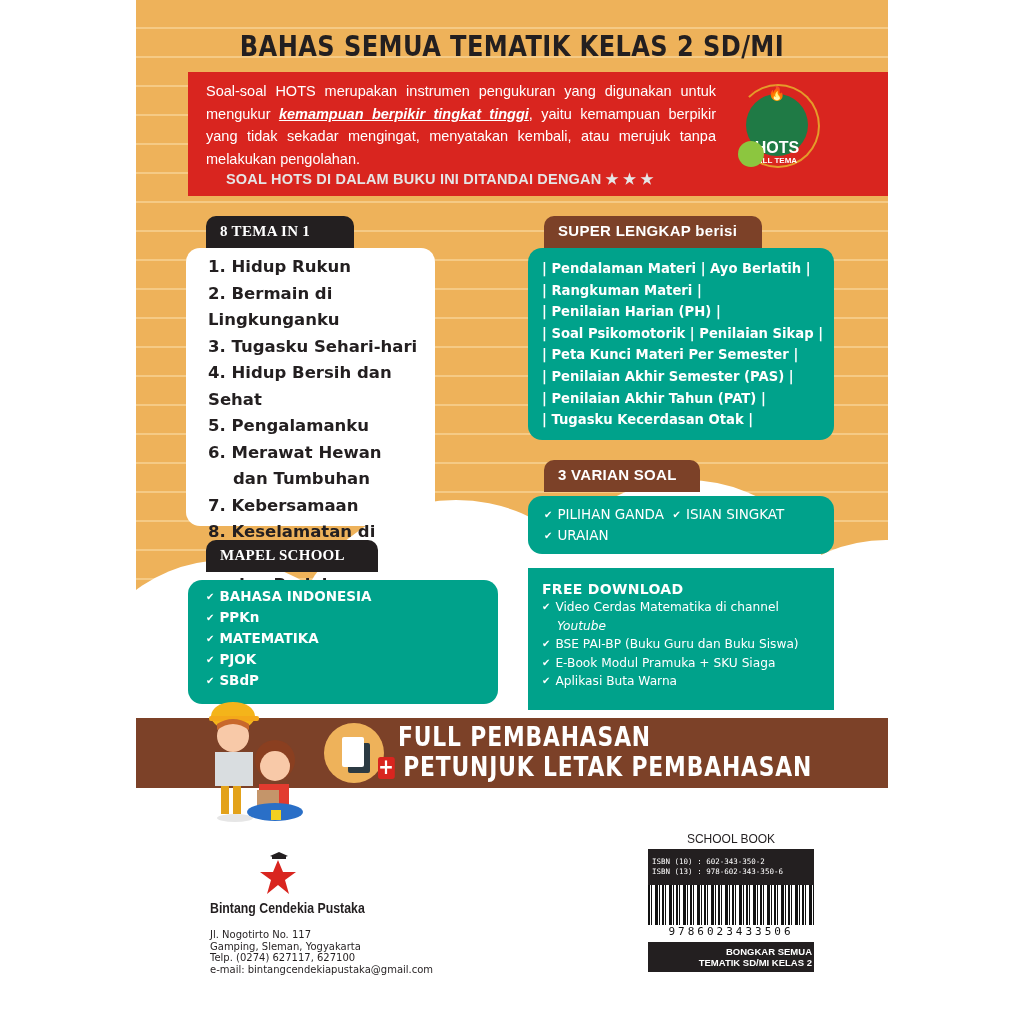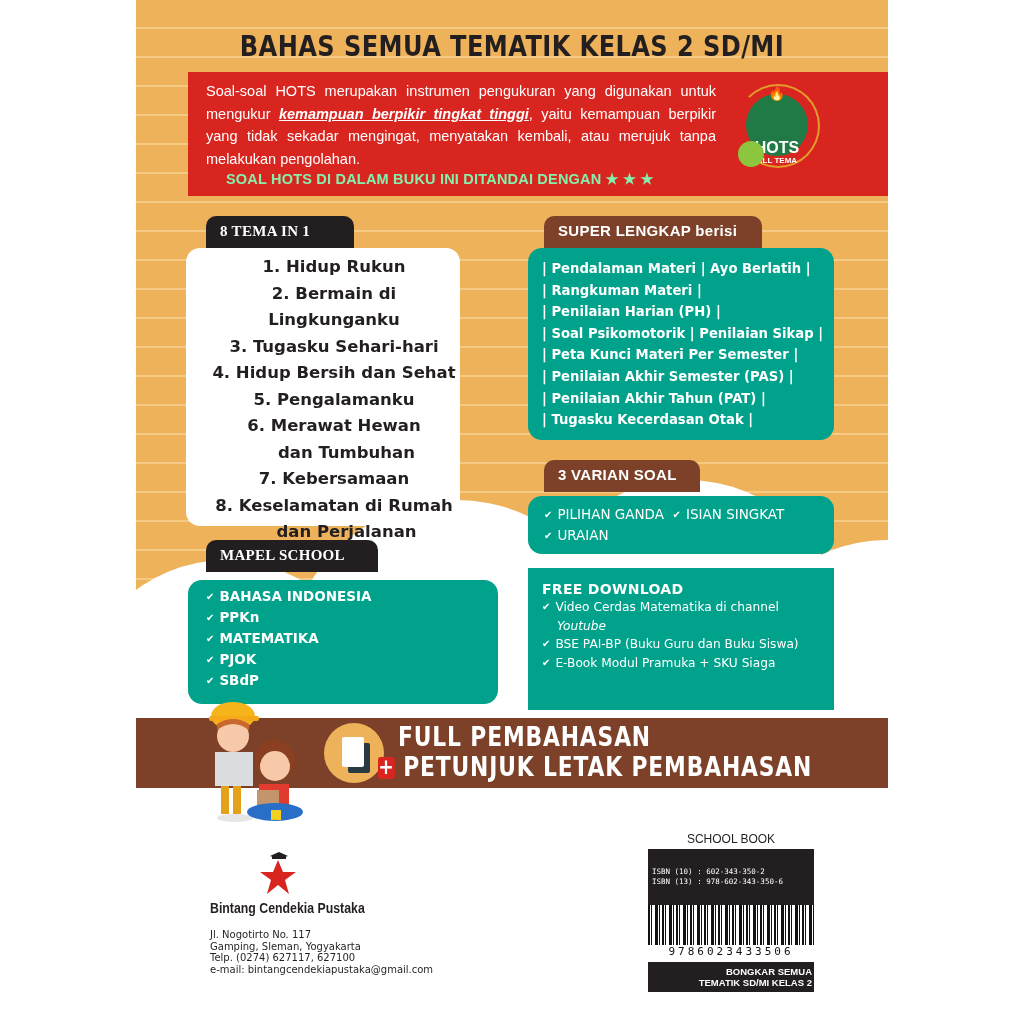--- a/index.html
+++ b/index.html
@@ -10,35 +10,35 @@
           background-image: repeating-linear-gradient(to bottom, transparent 0px, transparent 27px, #f5ca85 27px, #f5ca85 29px);
           overflow: hidden; }
   .cloud { position: absolute; background: #ffffff; border-radius: 50%; }
   .title { position: absolute; left: 0; right: 0; top: 30px; text-align: center;
            font-family: "DejaVu Sans", sans-serif; font-weight: bold; font-size: 28px; color: #231f20;
            letter-spacing: 0.5px; transform: scaleX(0.86); transform-origin: center; }
   .hots-box { position: absolute; left: 52px; top: 72px; width: 750px; max-width: 700px; height: 124px; background: #d9251f; }
   .hots-text { position: absolute; left: 18px; top: 8px; width: 510px; color: #fff; font-size: 14.5px; line-height: 22.5px;
                text-align: justify; font-family: "Liberation Sans", sans-serif; }
   .hots-text u { font-weight: bold; font-style: italic; }
-  .hots-note { position: absolute; left: 38px; top: 99px; color: #86efac; font-weight: bold; font-size: 14.5px; letter-spacing: 0.2px; }
+  .hots-note { position: absolute; left: 38px; top: 99px; color: #e5e5e5; font-weight: bold; font-size: 14.5px; letter-spacing: 0.2px; }
   .badge-ring { position: absolute; left: 548px; top: 12px; width: 80px; height: 80px; border-radius: 50%;
                 border: 2px solid #e59b2a; border-left-color: transparent; border-top-color: #e59b2a; }
   .badge { position: absolute; left: 558px; top: 22px; width: 62px; height: 62px; border-radius: 50%; background: #1f7a45;
            display: flex; flex-direction: column; align-items: center; justify-content: center; color: #fff; }
   .badge .flame { font-size: 14px; line-height: 14px; color: #fff; }
   .badge .b1 { font-weight: bold; font-size: 16px; line-height: 16px; margin-top: 40px; }
   .badge .b2 { font-weight: bold; font-size: 8px; line-height: 9px; }
   .badge-dot { position: absolute; left: 550px; top: 69px; width: 26px; height: 26px; border-radius: 50%; background: #8cc63f; }
 
   .tab { position: absolute; color: #fff; font-weight: bold; font-size: 15px; padding: 0 14px; height: 32px; line-height: 30px;
          border-radius: 10px 10px 0 0; letter-spacing: 0.3px; }
   .tab.dark { background: #231f20; font-family: Liberation Serif, serif; }
   .tab.brown { background: #7c4128; }
-  .white-box { position: absolute; left: 50px; top: 248px; width: 274px; height: 278px; background: #fff; border-radius: 14px; text-align: center; }
+  .white-box { position: absolute; left: 50px; top: 248px; width: 249px; height: 278px; background: #fff; border-radius: 14px; }
   .tema-list { position: absolute; left: 22px; top: 6px; margin: 0; padding: 0; list-style: none; }
   .tema-list li { font-family: "DejaVu Sans", sans-serif; font-weight: bold; font-size: 16.5px; line-height: 26.5px; color: #231f20; }
   .tema-list li .cont { display: block; padding-left: 25px; }
 
   .teal { position: absolute; background: #00a28b; color: #fff; }
   .teal.rounded { border-radius: 14px; }
   .lengkap-list { position: absolute; left: 14px; top: 10px; margin: 0; padding: 0; list-style: none; }
   .lengkap-list li { font-family: "DejaVu Sans", sans-serif; font-weight: bold; font-size: 13.2px; line-height: 21.6px; }
   .check-list { margin: 0; padding: 0; list-style: none; }
   .check-list li { line-height: 21px; }
@@ -61,21 +61,21 @@
           font-size: 22px; line-height: 20px; text-align: center; margin-right: 10px; vertical-align: 2px; }
 
   .kids { position: absolute; left: 205px; top: 700px; width: 110px; height: 130px; }
   .publisher { position: absolute; left: 210px; top: 900px; }
   .pub-name { font-family: "Liberation Sans", sans-serif; font-weight: bold; font-size: 14px; color: #231f20; transform: scaleX(0.88); transform-origin: left; white-space: nowrap; }
   .pub-addr { position: absolute; left: 210px; top: 929px; font-size: 10px; line-height: 11.7px; color: #231f20; font-family: "DejaVu Sans", sans-serif; white-space: nowrap; }
   .logo { position: absolute; left: 258px; top: 852px; width: 40px; height: 44px; }
 
   .isbn-wrap { position: absolute; left: 648px; top: 832px; width: 166px; }
   .school-book { text-align: center; font-size: 12px; color: #231f20; font-family: "Liberation Sans", sans-serif; }
-  .isbn-box { background: #231f20; color: #fff; font-family: "DejaVu Sans Mono", monospace; font-size: 7.5px; line-height: 10px; padding: 18px 4px; margin-top: 3px; }
+  .isbn-box { background: #231f20; color: #fff; font-family: "DejaVu Sans Mono", monospace; font-size: 7.5px; line-height: 10px; padding: 8px 4px; margin-top: 3px; }
   .barcode { height: 52px; margin-top: 0; background:
       repeating-linear-gradient(to right, #111 0 2px, #fff 2px 3px, #111 3px 4px, #fff 4px 7px, #111 7px 10px, #fff 10px 11px, #111 11px 12px, #fff 12px 14px); }
   .barcode-num { font-family: "DejaVu Sans Mono", monospace; font-size: 11px; letter-spacing: 3px; text-align: center; color: #111; background: #fff; margin-top: -12px; position: relative; }
   .book-label { background: #231f20; color: #fff; font-weight: bold; font-size: 9.5px; line-height: 11px; text-align: right; padding: 4px 2px; margin-top: 4px; }
 </style>
 </head>
 <body>
 
 <div class="page">
 
@@ -151,20 +151,21 @@
       <li><span class="chk">✔</span><span>SBdP</span></li>
     </ul>
   </div>
 
   <div class="teal" style="left:392px; top:568px; width:306px; height:142px;">
     <div class="fd-title" style="position:absolute; left:14px; top:13px;">FREE DOWNLOAD</div>
     <ul class="check-list fd-list" style="position:absolute; left:14px; top:30px;">
       <li><span class="chk">✔</span><span>Video Cerdas Matematika di channel</span><span class="cont">Youtube</span></li>
       <li><span class="chk">✔</span><span>BSE PAI-BP (Buku Guru dan Buku Siswa)</span></li>
       <li><span class="chk">✔</span><span>E-Book Modul Pramuka + SKU Siaga</span></li>
+      <li><span class="chk">✔</span><span>Aplikasi Buta Warna</span></li>
     </ul>
   </div>
 </div>
 
 <div class="banner">
   <div class="banner-icon">
     <div class="banner-doc"></div>
   </div>
   <div class="banner-l1">FULL PEMBAHASAN</div>
   <div class="banner-l2">

